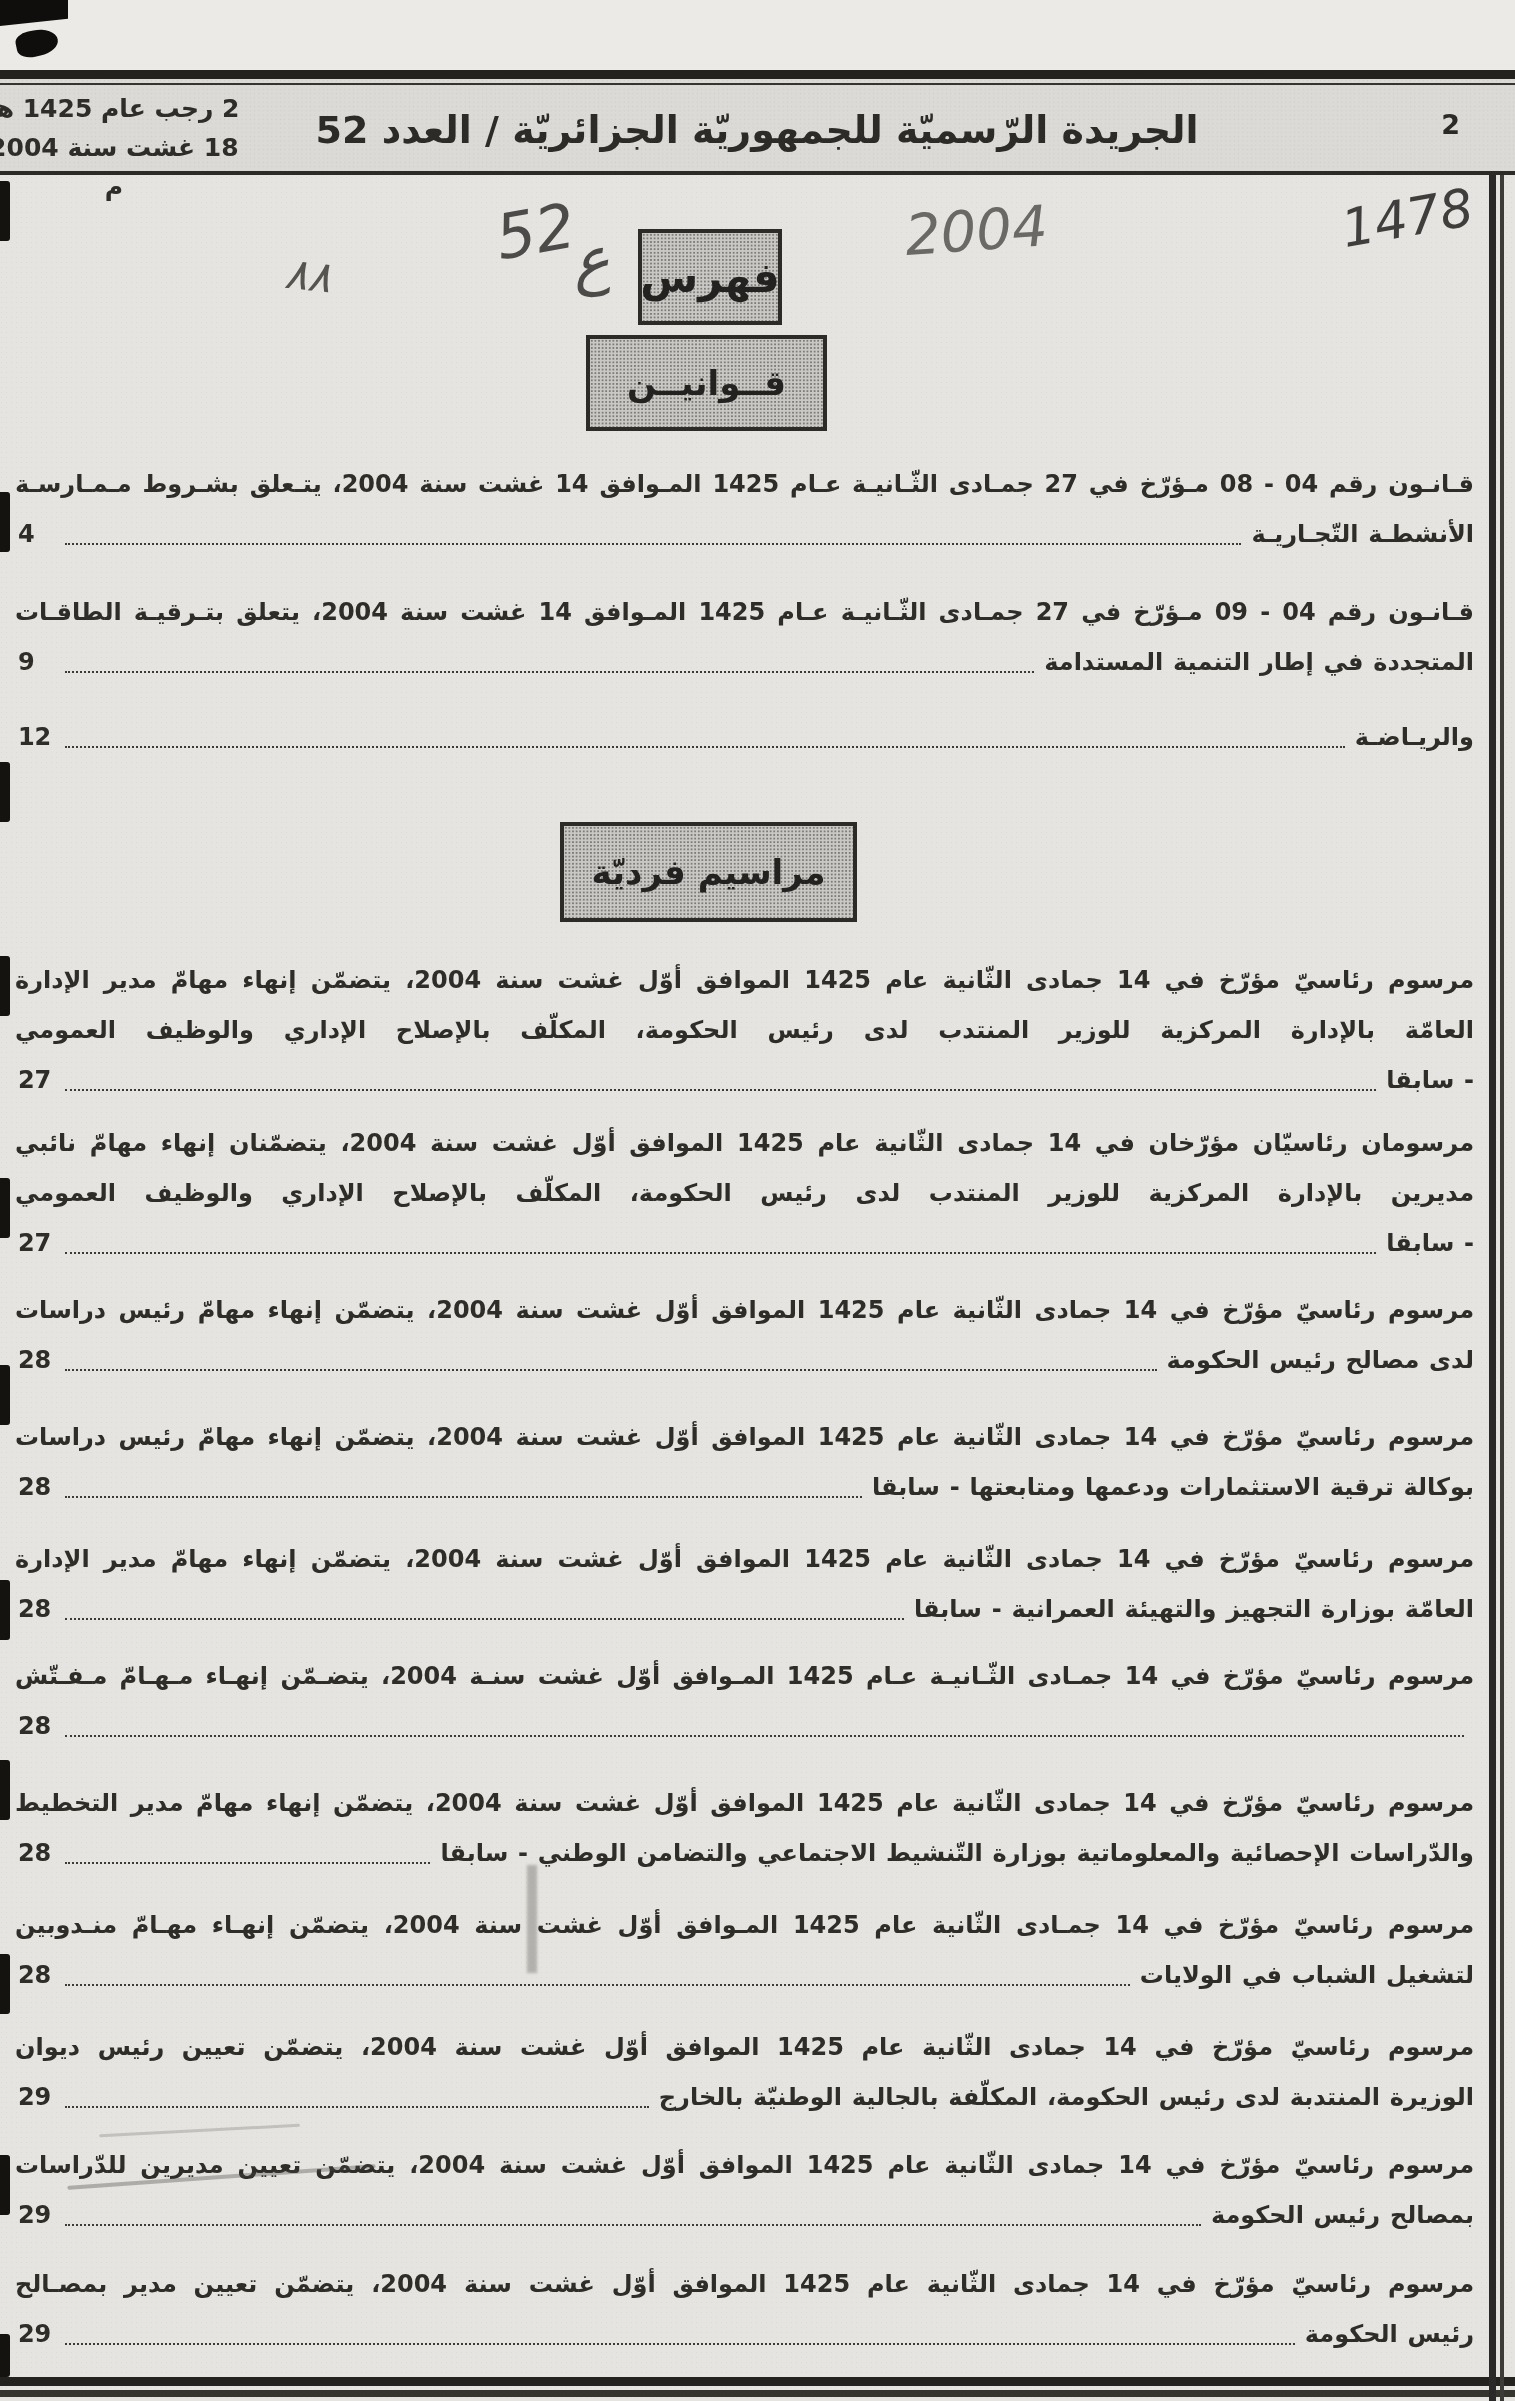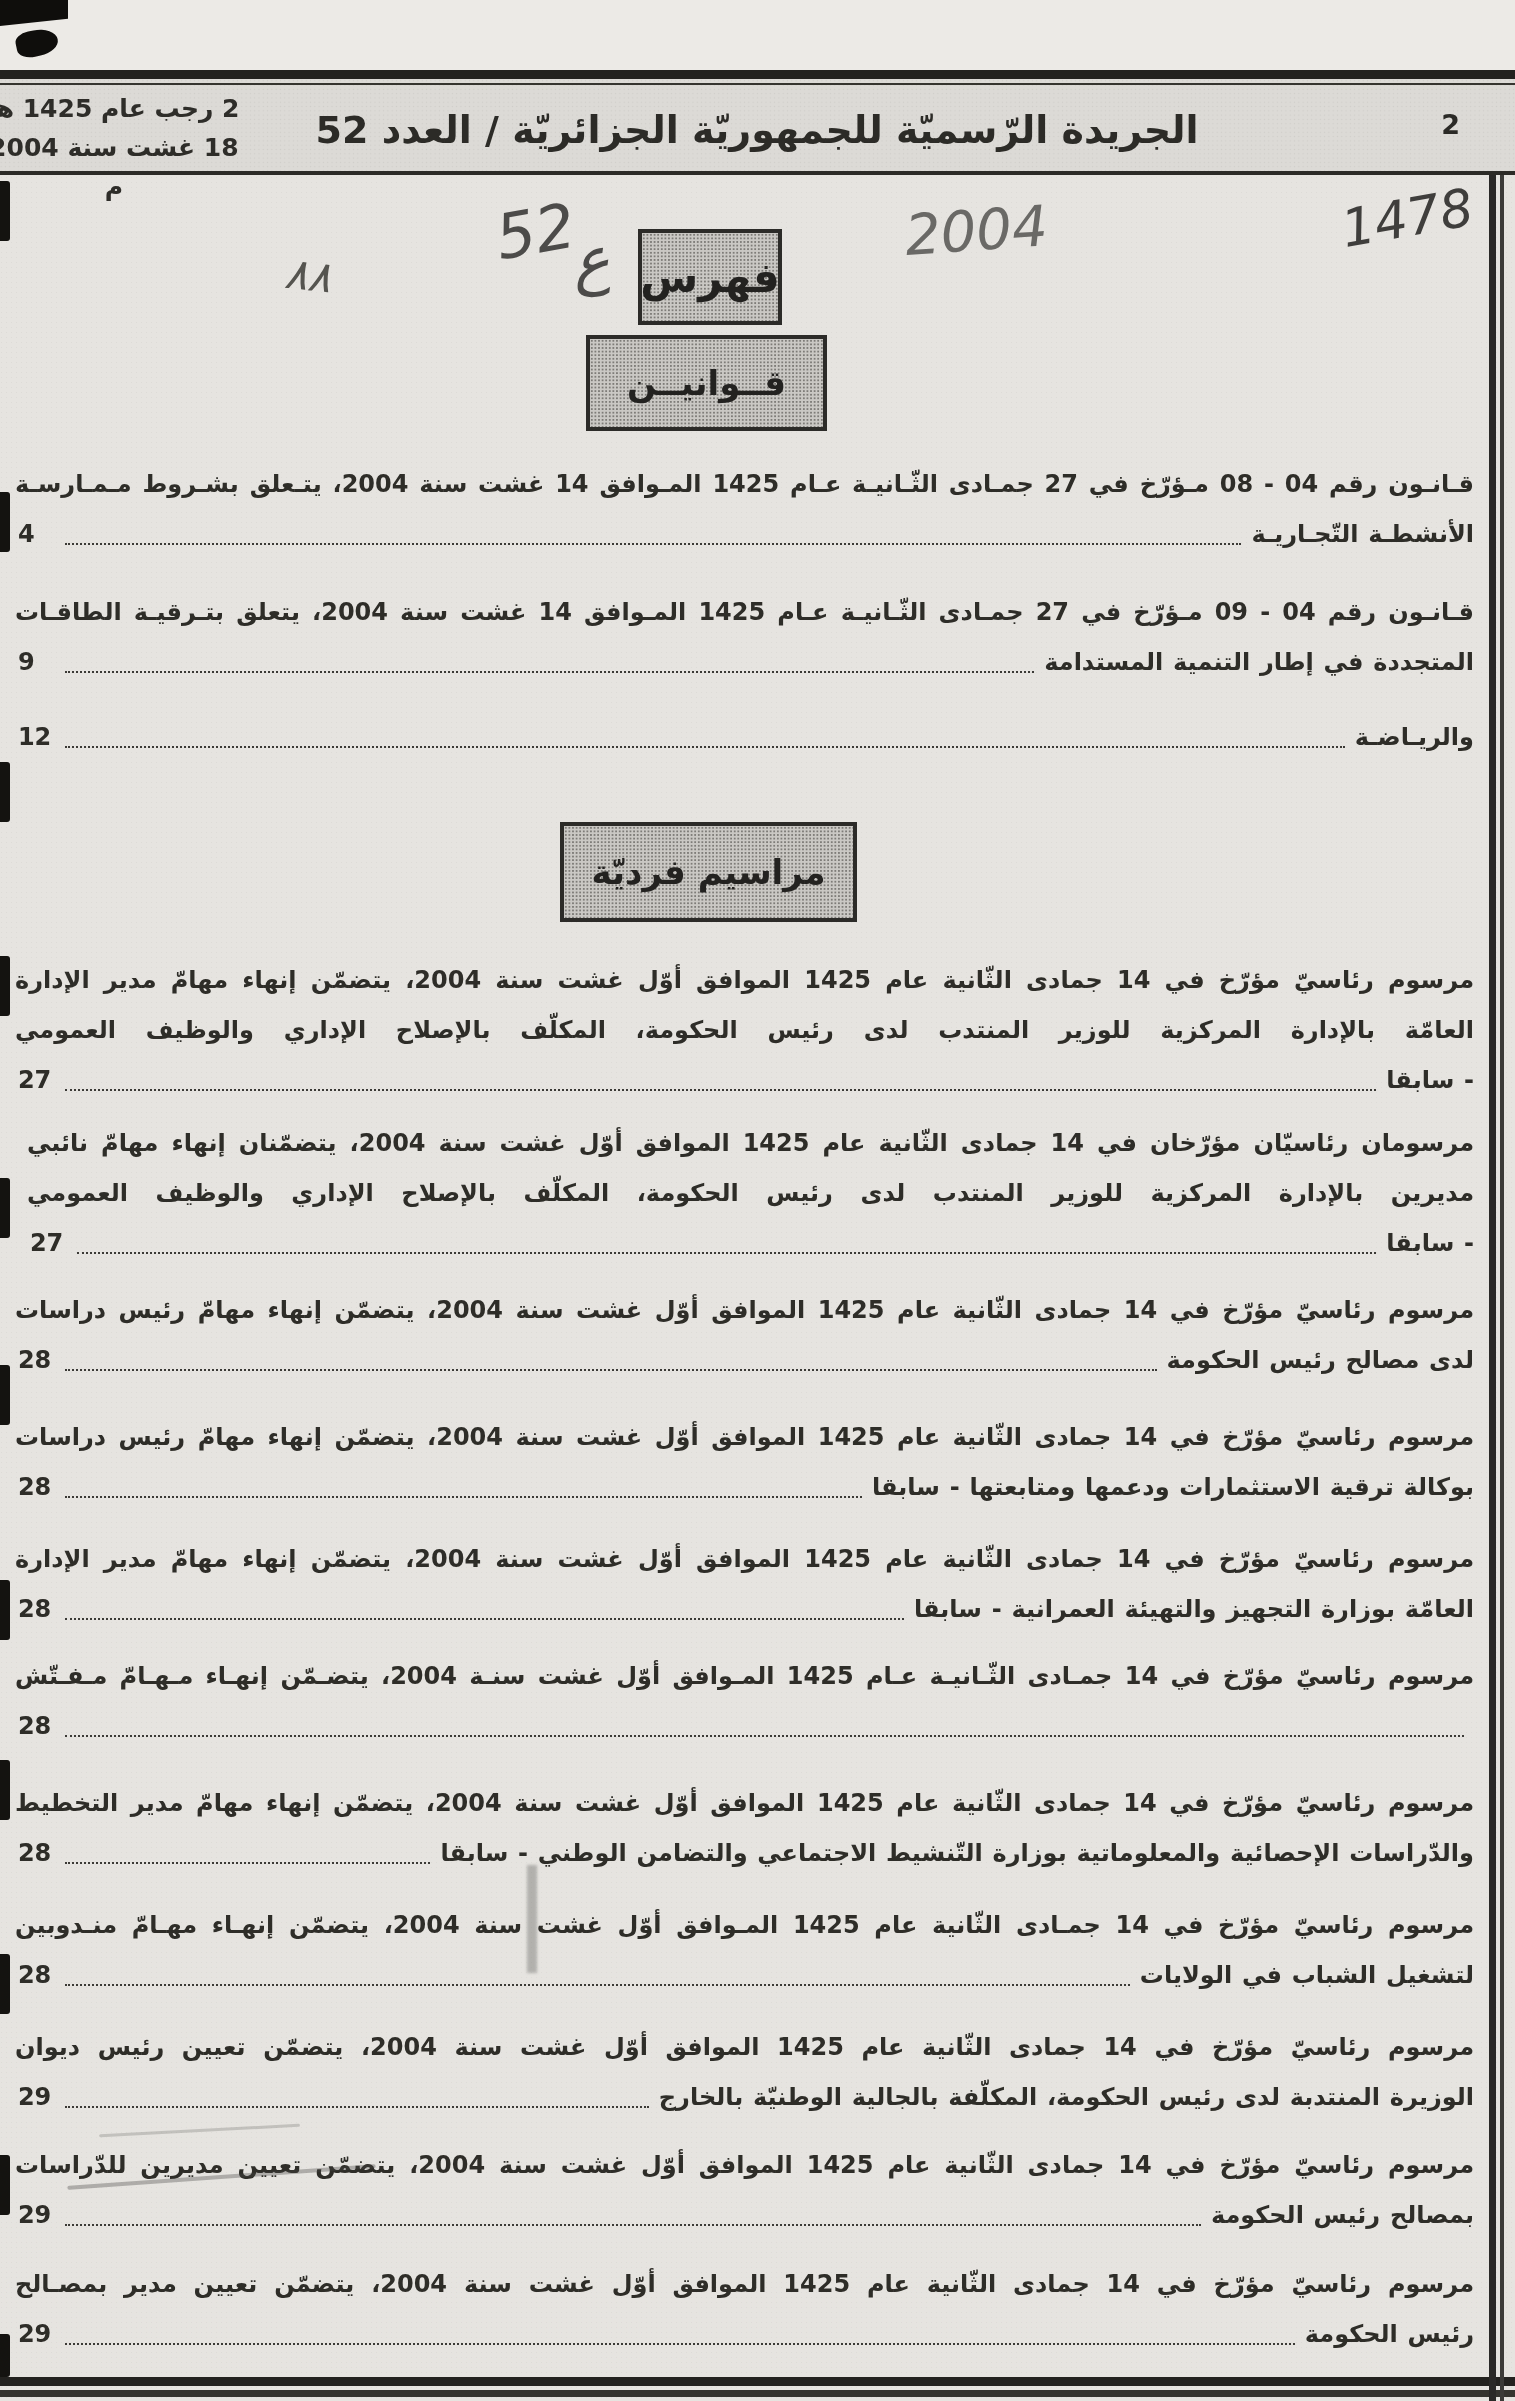--- a/index.html
+++ b/index.html
@@ -125,21 +125,21 @@
   <div>
       <div class="entry" style="top: 955px;">
         <div class="entry-line">مرسوم رئاسيّ مؤرّخ في 14 جمادى الثّانية عام 1425 الموافق أوّل غشت سنة 2004، يتضمّن إنهاء مهامّ مدير الإدارة</div>
         <div class="entry-line">العامّة بالإدارة المركزية للوزير المنتدب لدى رئيس الحكومة، المكلّف بالإصلاح الإداري والوظيف العمومي</div>
         <div class="entry-last">
           <span class="tail">- سابقا</span>
           <span class="leader"></span>
           <span class="pnum">27</span>
         </div>
       </div>
-      <div class="entry" style="top: 1118px; margin-left: 12px;">
+      <div class="entry" style="top: 1118px;">
         <div class="entry-line">مرسومان رئاسيّان مؤرّخان في 14 جمادى الثّانية عام 1425 الموافق أوّل غشت سنة 2004، يتضمّنان إنهاء مهامّ نائبي</div>
         <div class="entry-line">مديرين بالإدارة المركزية للوزير المنتدب لدى رئيس الحكومة، المكلّف بالإصلاح الإداري والوظيف العمومي</div>
         <div class="entry-last">
           <span class="tail">- سابقا</span>
           <span class="leader"></span>
           <span class="pnum">27</span>
         </div>
       </div>
       <div class="entry" style="top: 1285px;">
         <div class="entry-line">مرسوم رئاسيّ مؤرّخ في 14 جمادى الثّانية عام 1425 الموافق أوّل غشت سنة 2004، يتضمّن إنهاء مهامّ رئيس دراسات</div>

